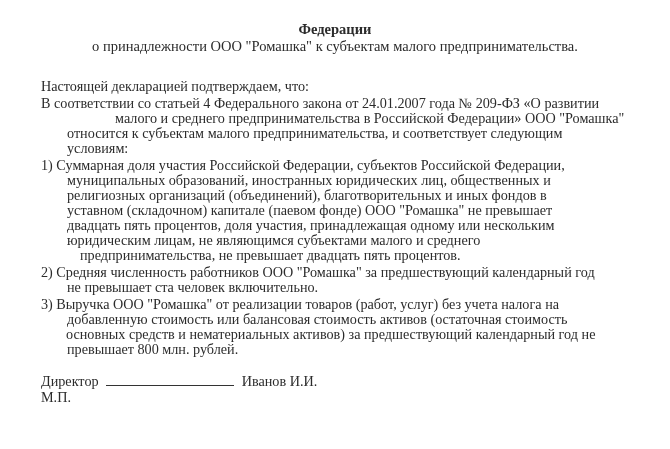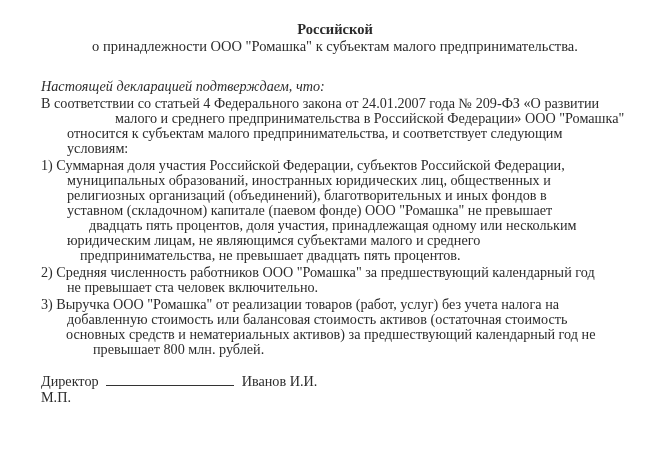--- a/index.html
+++ b/index.html
@@ -22,52 +22,52 @@
     }
     .sig-line {
       display: inline-block; width: 128px; border-bottom: 1px solid #333;
       margin: 0 4px; vertical-align: baseline; height: 11px;
     }
   </style>
 </head>
 <body>
 
 <div class="doc">
-  <div class="title">Российской</div>
+  <div class="title">Федерации</div>
   <div class="subtitle">о принадлежности ООО "Ромашка" к субъектам малого предпринимательства.</div>
 
-  <div class="line" style="left:41px; top:78px;font-style:italic;">Настоящей декларацией подтверждаем, что:</div>
+  <div class="line" style="left:41px; top:78px;">Настоящей декларацией подтверждаем, что:</div>
 
   <div>
     <div class="line" style="left:41px; top:95px;">В соответствии со статьей 4 Федерального закона от 24.01.2007 года № 209-ФЗ «О развитии</div>
     <div class="line" style="left:67px; top:110px;margin-left:48px;">малого и среднего предпринимательства в Российской Федерации» ООО "Ромашка"</div>
     <div class="line" style="left:67px; top:125px;">относится к субъектам малого предпринимательства, и соответствует следующим</div>
     <div class="line" style="left:67px; top:140px;">условиям:</div>
   </div>
 
   <div>
     <div class="line" style="left:41px; top:157px;">1) Суммарная доля участия Российской Федерации, субъектов Российской Федерации,</div>
     <div class="line" style="left:67px; top:172px;">муниципальных образований, иностранных юридических лиц, общественных и</div>
     <div class="line" style="left:67px; top:187px;text-align:right;">религиозных организаций (объединений), благотворительных и иных фондов в</div>
     <div class="line" style="left:67px; top:202px;">уставном (складочном) капитале (паевом фонде) ООО "Ромашка" не превышает</div>
-    <div class="line" style="left:67px; top:217px;margin-left:22px;">двадцать пять процентов, доля участия, принадлежащая одному или нескольким</div>
+    <div class="line" style="left:67px; top:217px;">двадцать пять процентов, доля участия, принадлежащая одному или нескольким</div>
     <div class="line" style="left:67px; top:232px;">юридическим лицам, не являющимся субъектами малого и среднего</div>
     <div class="line" style="left:73px; top:247px;margin-left:7px;">предпринимательства, не превышает двадцать пять процентов.</div>
   </div>
 
   <div>
     <div class="line" style="left:41px; top:264px;">2) Средняя численность работников ООО "Ромашка" за предшествующий календарный год</div>
     <div class="line" style="left:67px; top:279px;">не превышает ста человек включительно.</div>
   </div>
 
   <div>
     <div class="line" style="left:41px; top:296px;">3) Выручка ООО "Ромашка" от реализации товаров (работ, услуг) без учета налога на</div>
     <div class="line" style="left:67px; top:311px;">добавленную стоимость или балансовая стоимость активов (остаточная стоимость</div>
     <div class="line" style="left:66px; top:326px;">основных средств и нематериальных активов) за предшествующий календарный год не</div>
-    <div class="line" style="left:67px; top:341px;margin-left:26px;">превышает 800 млн. рублей.</div>
+    <div class="line" style="left:67px; top:341px;">превышает 800 млн. рублей.</div>
   </div>
 
   <div class="line" style="left:41px; top:373px;">
     <span>Директор</span>
     <span class="sig-line"></span>
     <span>Иванов И.И.</span>
   </div>
   <div class="line" style="left:41px; top:389px;">М.П.</div>
 </div>
 

